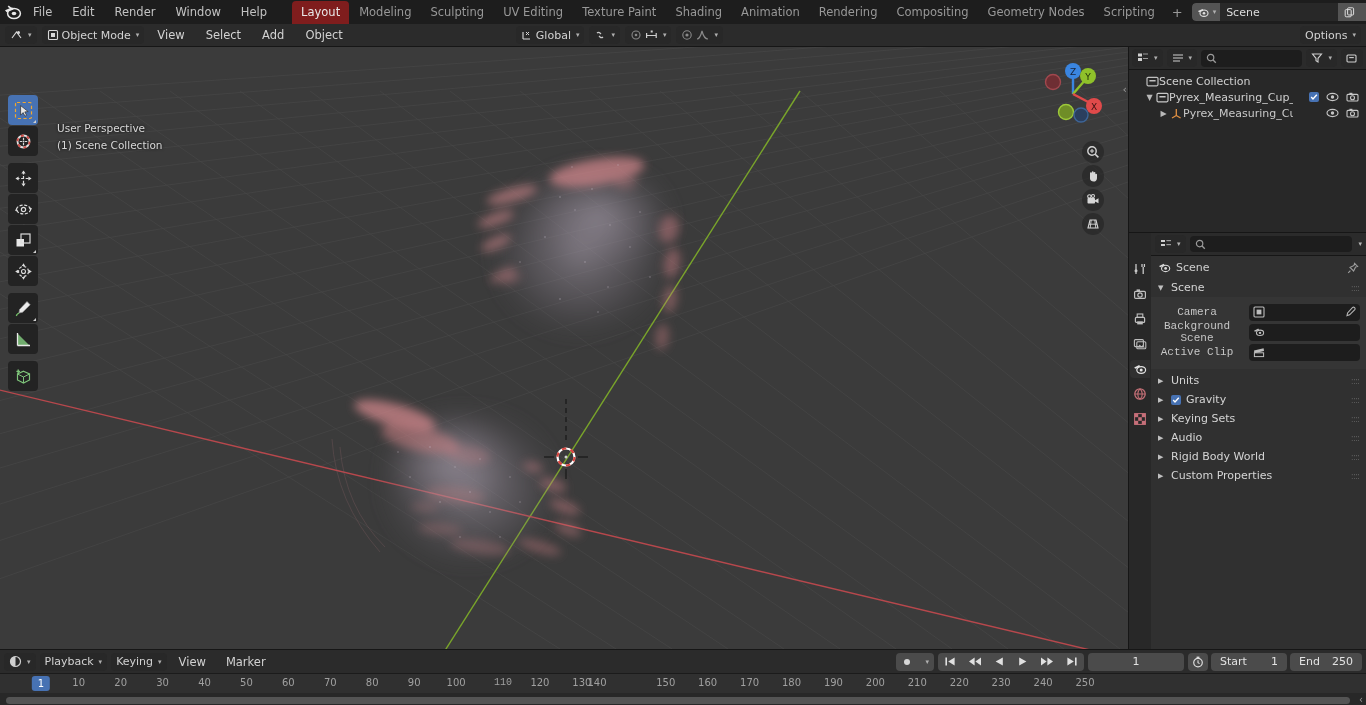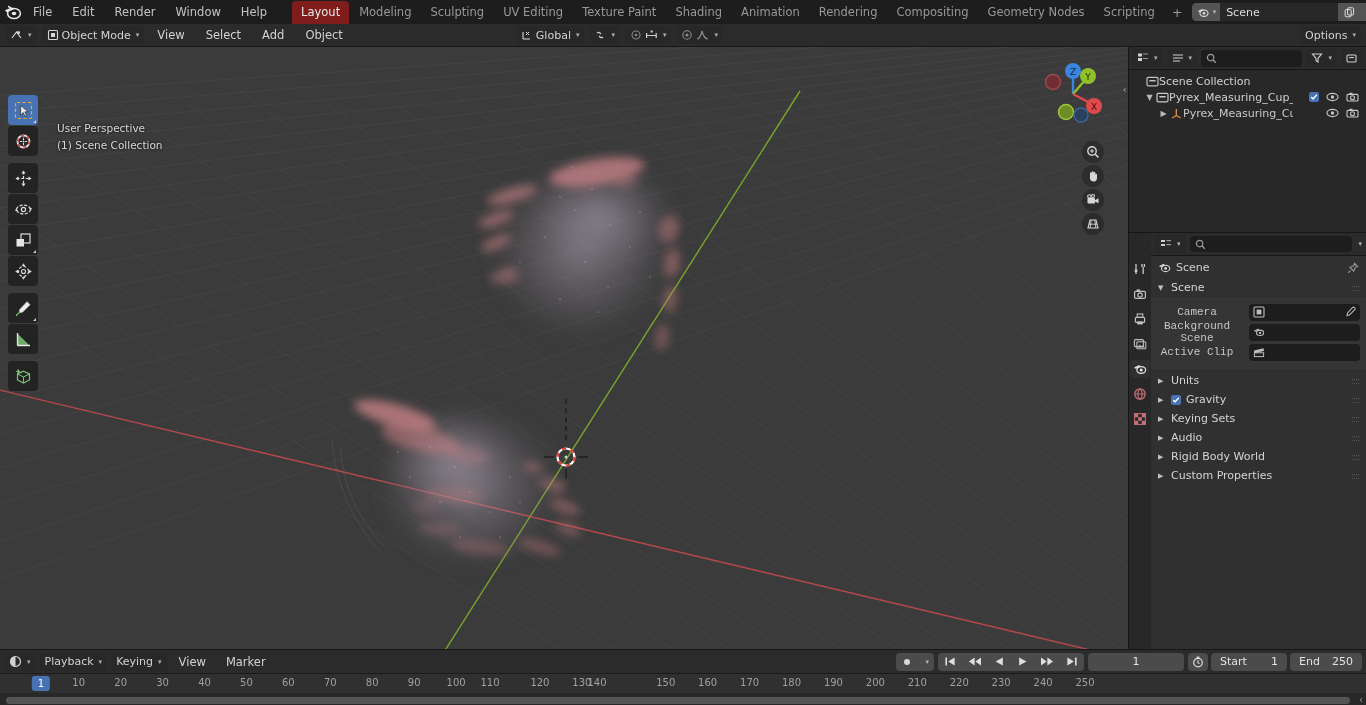--- a/index.html
+++ b/index.html
@@ -943,21 +943,21 @@
         <div class="tick" style="left: 78.7349px;">10</div>
         <div class="tick" style="left: 120.663px;">20</div>
         <div class="tick" style="left: 162.59px;">30</div>
         <div class="tick" style="left: 204.518px;">40</div>
         <div class="tick" style="left: 246.446px;">50</div>
         <div class="tick" style="left: 288.373px;">60</div>
         <div class="tick" style="left: 330.301px;">70</div>
         <div class="tick" style="left: 372.229px;">80</div>
         <div class="tick" style="left: 414.157px;">90</div>
         <div class="tick" style="left: 456.084px;">100</div>
-        <div class="tick" style="left: 490px;">110</div>
+        <div class="tick" style="left: 503px; font-family: Liberation Mono, monospace;">110</div>
         <div class="tick" style="left: 539.94px;">120</div>
         <div class="tick" style="left: 581.867px;">130</div>
         <div class="tick" style="left: 597px;">140</div>
         <div class="tick" style="left: 665.723px;">150</div>
         <div class="tick" style="left: 707.651px;">160</div>
         <div class="tick" style="left: 749.578px;">170</div>
         <div class="tick" style="left: 791.506px;">180</div>
         <div class="tick" style="left: 833.434px;">190</div>
         <div class="tick" style="left: 875.361px;">200</div>
         <div class="tick" style="left: 917.289px;">210</div>

